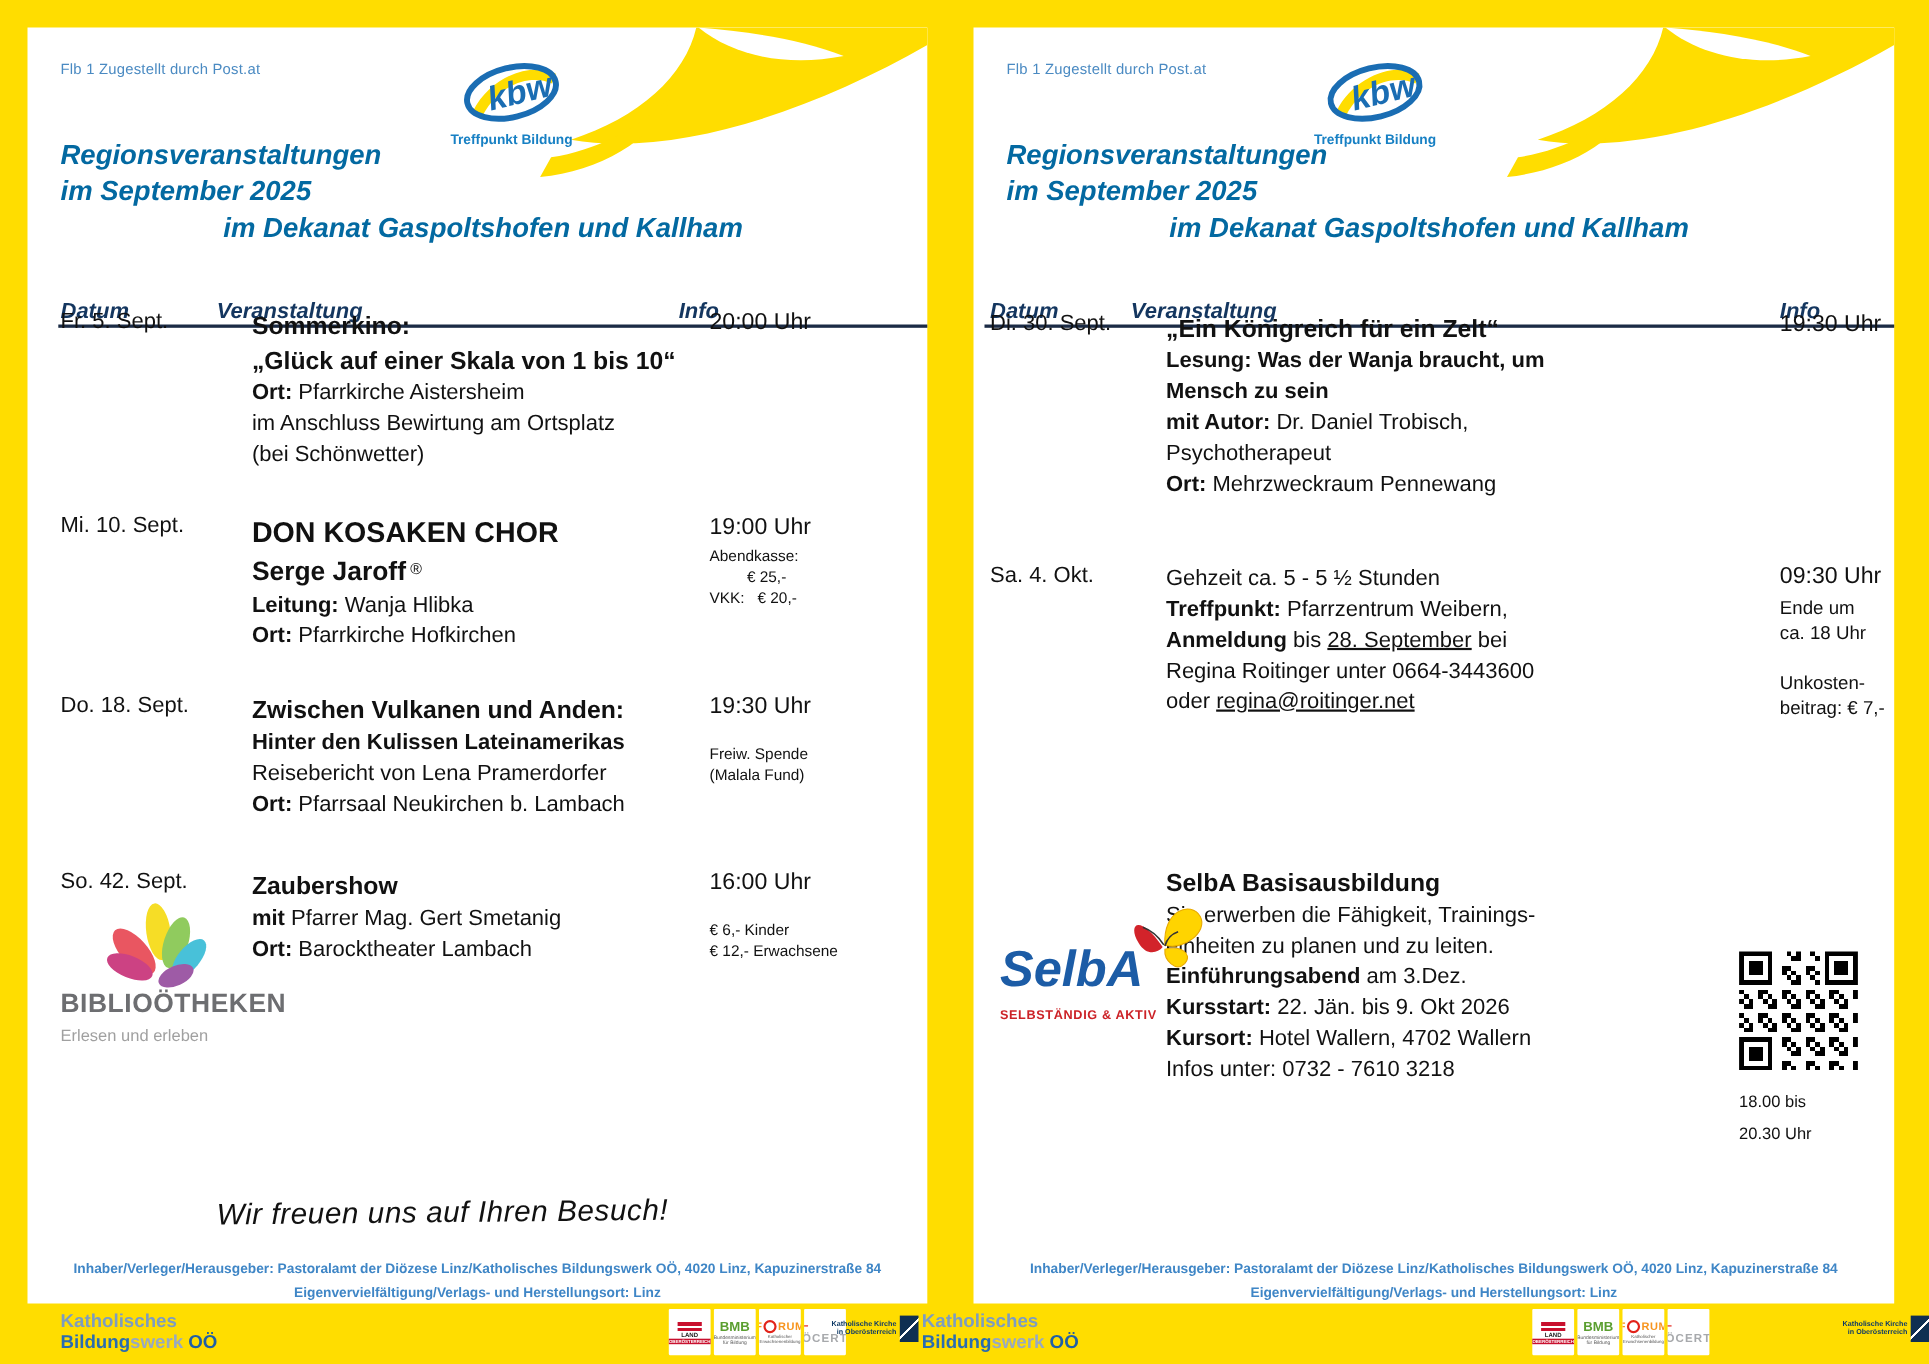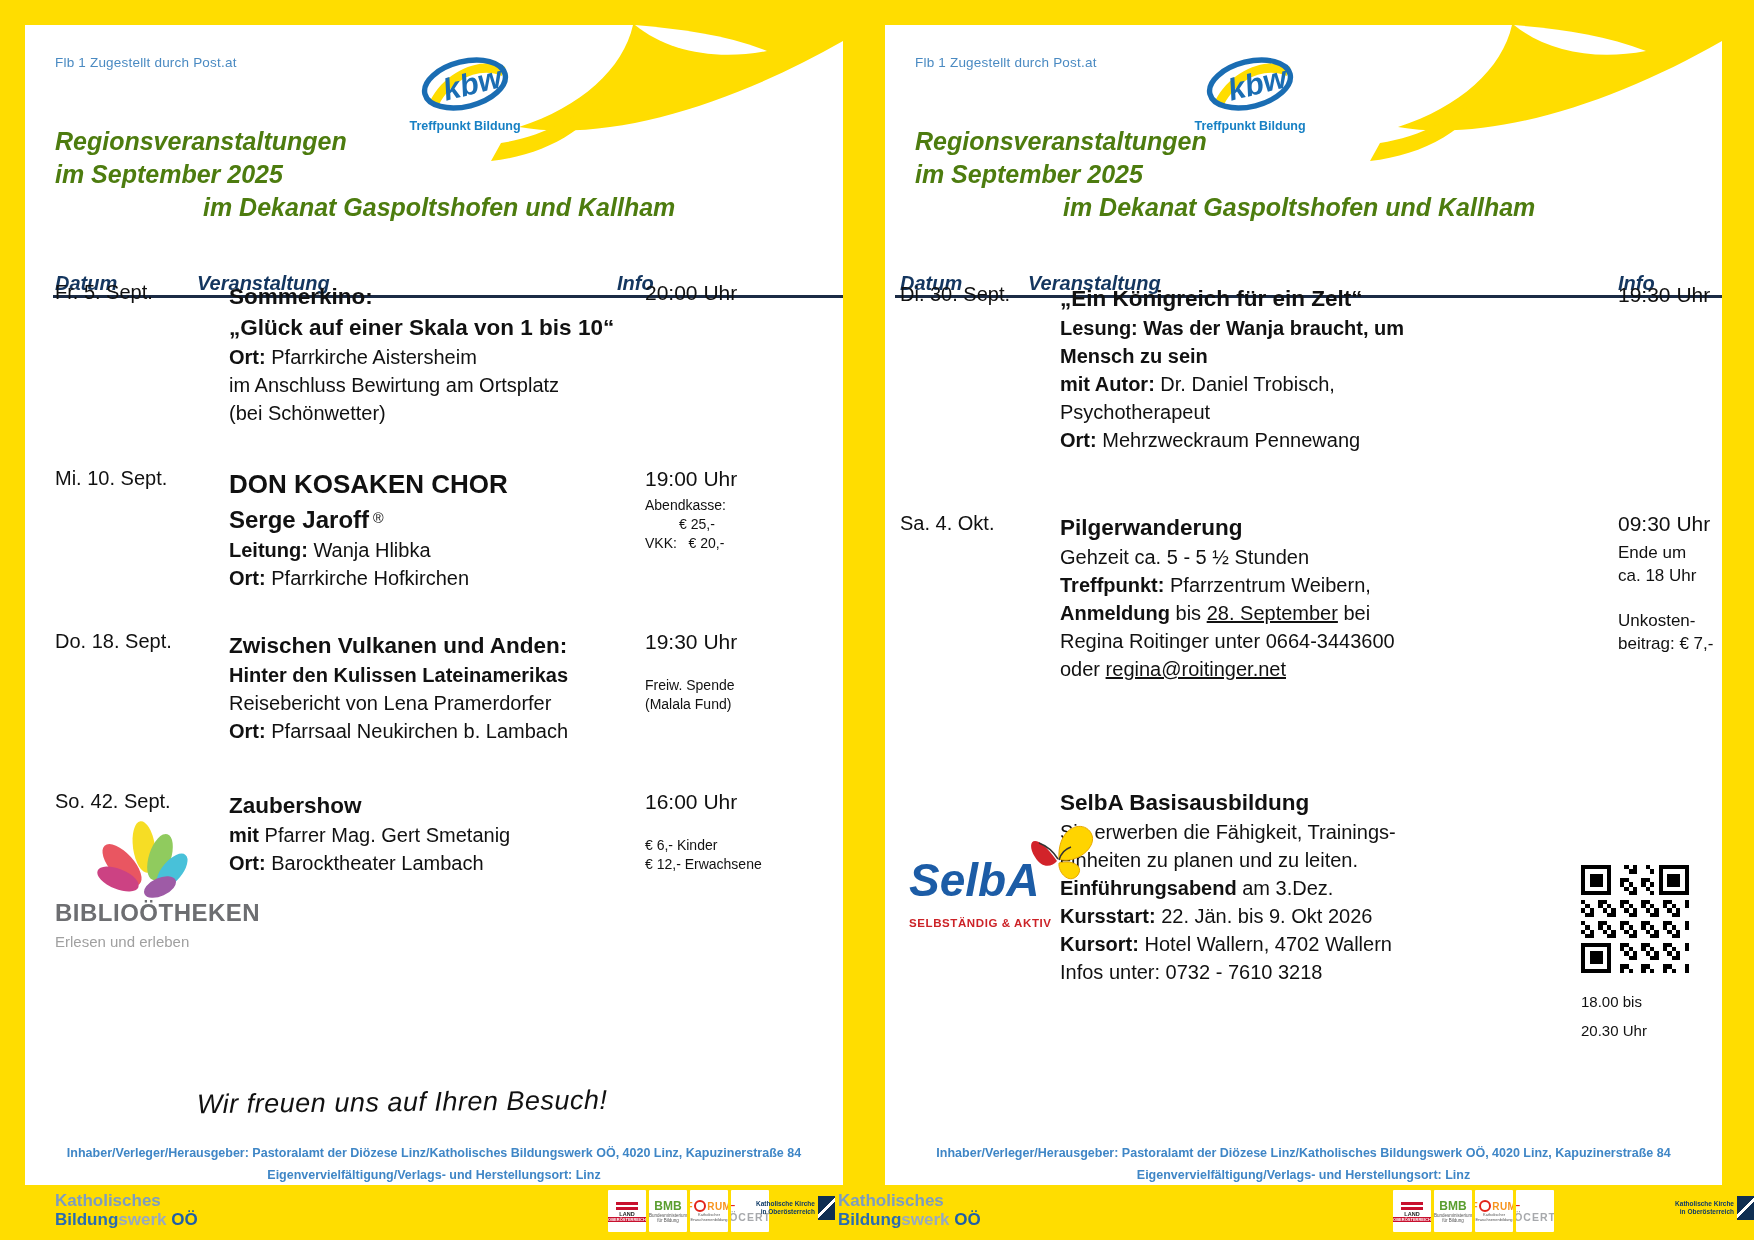--- a/index.html
+++ b/index.html
@@ -16,21 +16,21 @@
   .swoosh{position:absolute;top:0;right:0;width:360px;height:142px;pointer-events:none;}
 
   .postal{position:absolute;top:30px;left:30px;font-size:13.5px;color:#4a8ac2;letter-spacing:.2px;}
 
   .kbw{position:absolute;top:24px;width:130px;text-align:center;}
   #page-left .kbw{left:375px;}
   #page-right .kbw{left:300px;}
   .kbw-caption{font-size:12.5px;font-weight:bold;color:#1780c4;margin-top:-4px;}
 
   .titles{position:absolute;top:100px;left:30px;right:20px;
-    color:#4d7c0f;font-weight:bold;font-style:italic;font-size:25px;line-height:33px;}
+    color:#0369a1;font-weight:bold;font-style:italic;font-size:25px;line-height:33px;}
   .title3{padding-left:148px;}
 
   .colhead{position:absolute;top:247px;font-size:20px;font-weight:bold;font-style:italic;color:#14365f;}
   .rule{position:absolute;top:270px;height:3px;background:#1b2b45;}
   #page-left  .c-datum{left:30px}  #page-left  .c-ver{left:172px} #page-left  .c-info{left:592px}
   #page-right .c-datum{left:15px}  #page-right .c-ver{left:143px} #page-right .c-info{left:733px}
   #page-left .rule{left:28px;right:0;}
   #page-right .rule{left:10px;right:0;}
 
   .rows{position:absolute;inset:0;}
@@ -246,21 +246,20 @@
           <div class="ev-line"><span class="">Psychotherapeut</span></div>
           <div class="ev-line"><span class="s-b ">Ort:</span><span class=""> Mehrzweckraum Pennewang</span></div>
         </div>
         <div class="ev-info">
           <div class="iv time">19:30 Uhr</div>
         </div>
       </div>
       <div class="event-row" style="top: 487px;">
         <div class="ev-date">Sa. 4. Okt.</div>
         <div class="ev-body">
-          <div class="ev-line h"><span class="s-b ">Pilgerwanderung</span></div>
           <div class="ev-line"><span class="">Gehzeit ca. 5 - 5 ½ Stunden</span></div>
           <div class="ev-line"><span class="s-b ">Treffpunkt:</span><span class=""> Pfarrzentrum Weibern,</span></div>
           <div class="ev-line"><span class="s-b ">Anmeldung</span><span class=""> bis </span><span class="s-u ">28. September</span><span class=""> bei</span></div>
           <div class="ev-line"><span class="">Regina Roitinger unter 0664-3443600</span></div>
           <div class="ev-line"><span class="">oder </span><span class="s-u ">regina@roitinger.net</span></div>
         </div>
         <div class="ev-info">
           <div class="iv time">09:30 Uhr</div>
           <div class="iv note2">Ende um</div>
           <div class="iv note2">ca. 18 Uhr</div>

